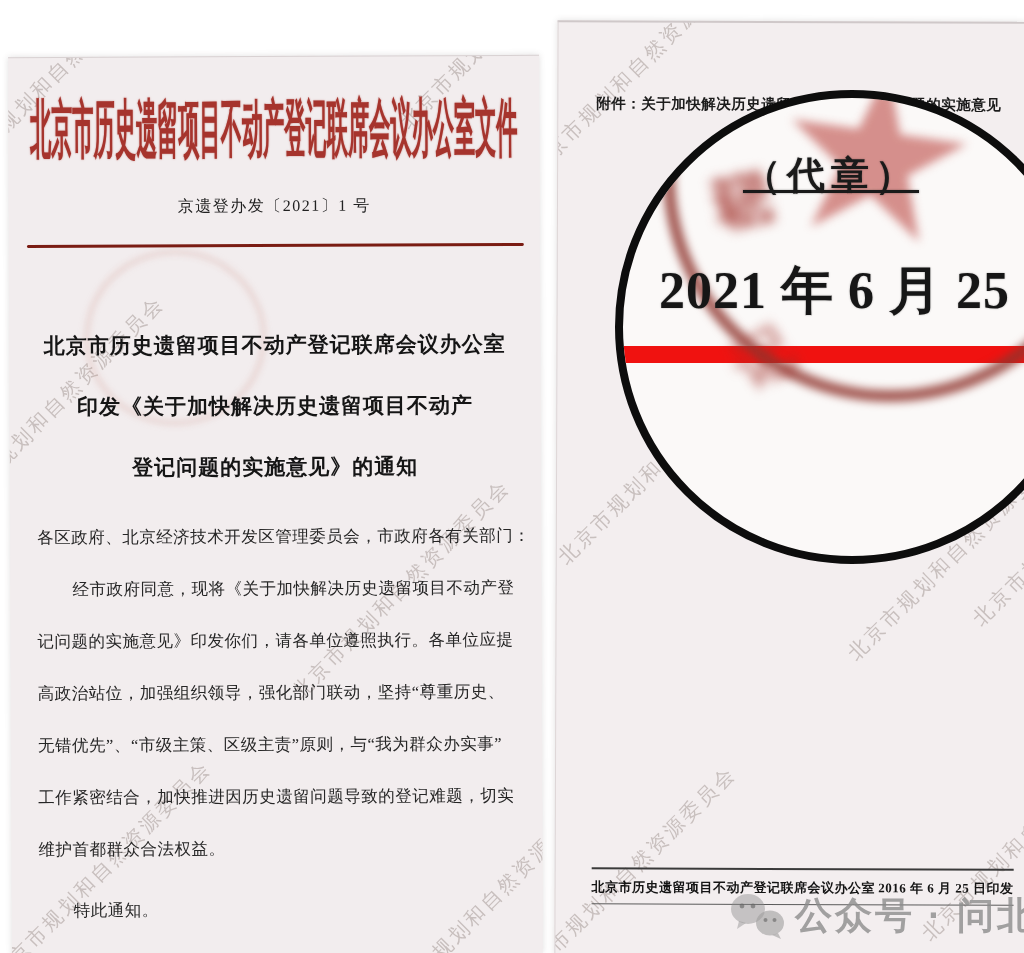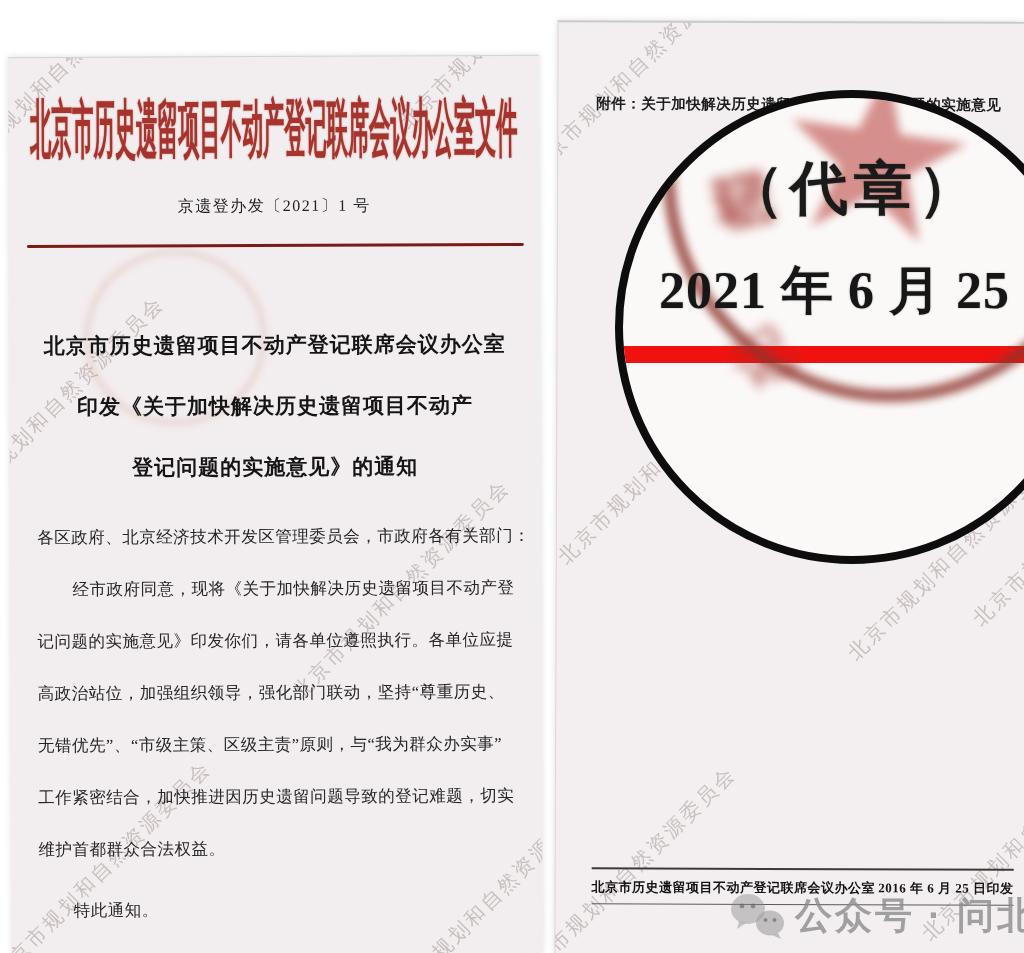--- a/index.html
+++ b/index.html
@@ -54,21 +54,21 @@
   .magnifier{
     position:absolute;left:615px;top:90px;width:458px;height:458px;
     border-radius:50%;border:8px solid #0d0d0d;background:#fbf9f8;
     overflow:hidden;z-index:20;
   }
   .stamp-ring{position:absolute;left:40px;top:-150px;width:430px;height:430px;border:12px solid rgba(142,52,45,0.8);border-radius:50%;filter:blur(4px);z-index:2;}
   .stamp-star{position:absolute;left:150px;top:-58px;font-size:230px;line-height:1;color:rgba(175,38,32,0.5);filter:blur(5px);transform:rotate(8deg);z-index:2;font-family:"DejaVu Sans",sans-serif;}
   .stamp-frag{position:absolute;color:rgba(160,45,38,0.6);filter:blur(6px);font-size:58px;font-weight:bold;z-index:2;line-height:1.1;}
   .frag-left{left:72px;top:28px;writing-mode:vertical-rl;transform:rotate(-12deg);}
   .frag-mid{left:112px;top:228px;transform:rotate(-32deg);}
-  .stamp-caption{position:absolute;left:103px;top:52px;font-size:58px;font-weight:bold;color:#1a1a1a;letter-spacing:6px;white-space:nowrap;z-index:3;text-shadow:0 0 2px rgba(0,0,0,0.35);}
+  .stamp-caption{position:absolute;left:120px;top:52px;font-size:38px;font-weight:bold;color:#1a1a1a;letter-spacing:6px;white-space:nowrap;z-index:3;text-shadow:0 0 2px rgba(0,0,0,0.35);text-decoration:underline;}
   .stamp-date{position:absolute;left:36px;top:158px;font-size:52px;font-weight:bold;color:#161616;white-space:nowrap;letter-spacing:1px;z-index:3;text-shadow:0 0 2px rgba(0,0,0,0.3);}
   .red-line{position:absolute;left:-20px;right:-20px;top:248px;height:17px;background:#f01210;border-radius:3px;z-index:1;}
 
   
   .wechat-mark{position:absolute;left:731px;top:891px;display:flex;align-items:center;gap:10px;z-index:30;opacity:0.8;}
   .wc-text{
     font-family:"Liberation Sans","DejaVu Sans",sans-serif;
     font-size:37px;font-weight:bold;color:#8d8d8d;letter-spacing:3px;white-space:nowrap;
   }
 </style>

